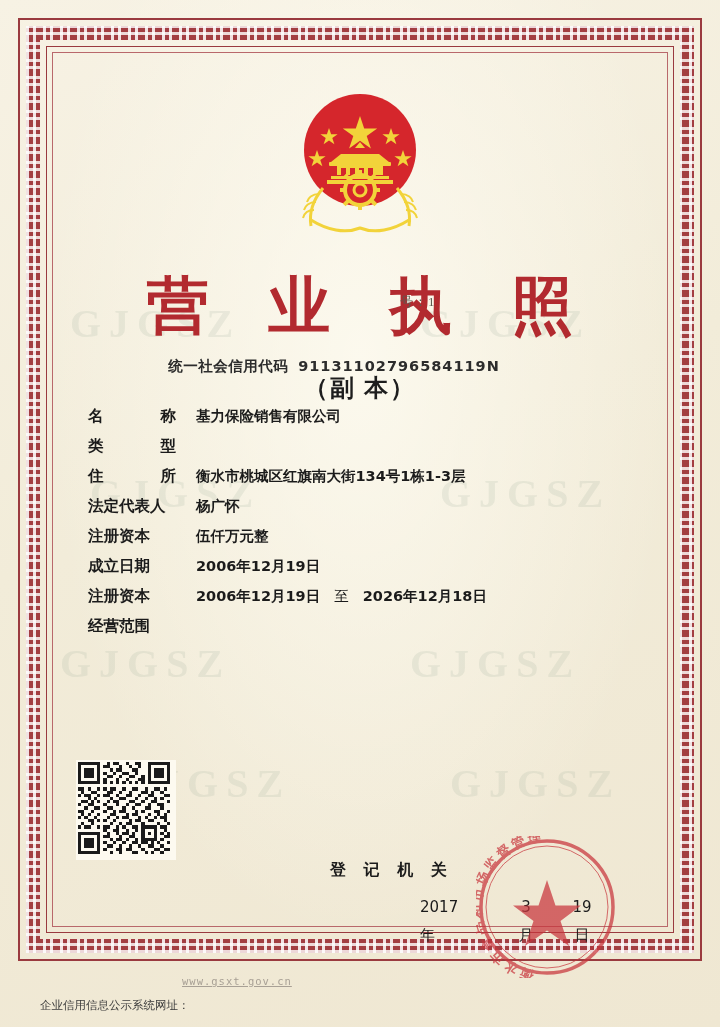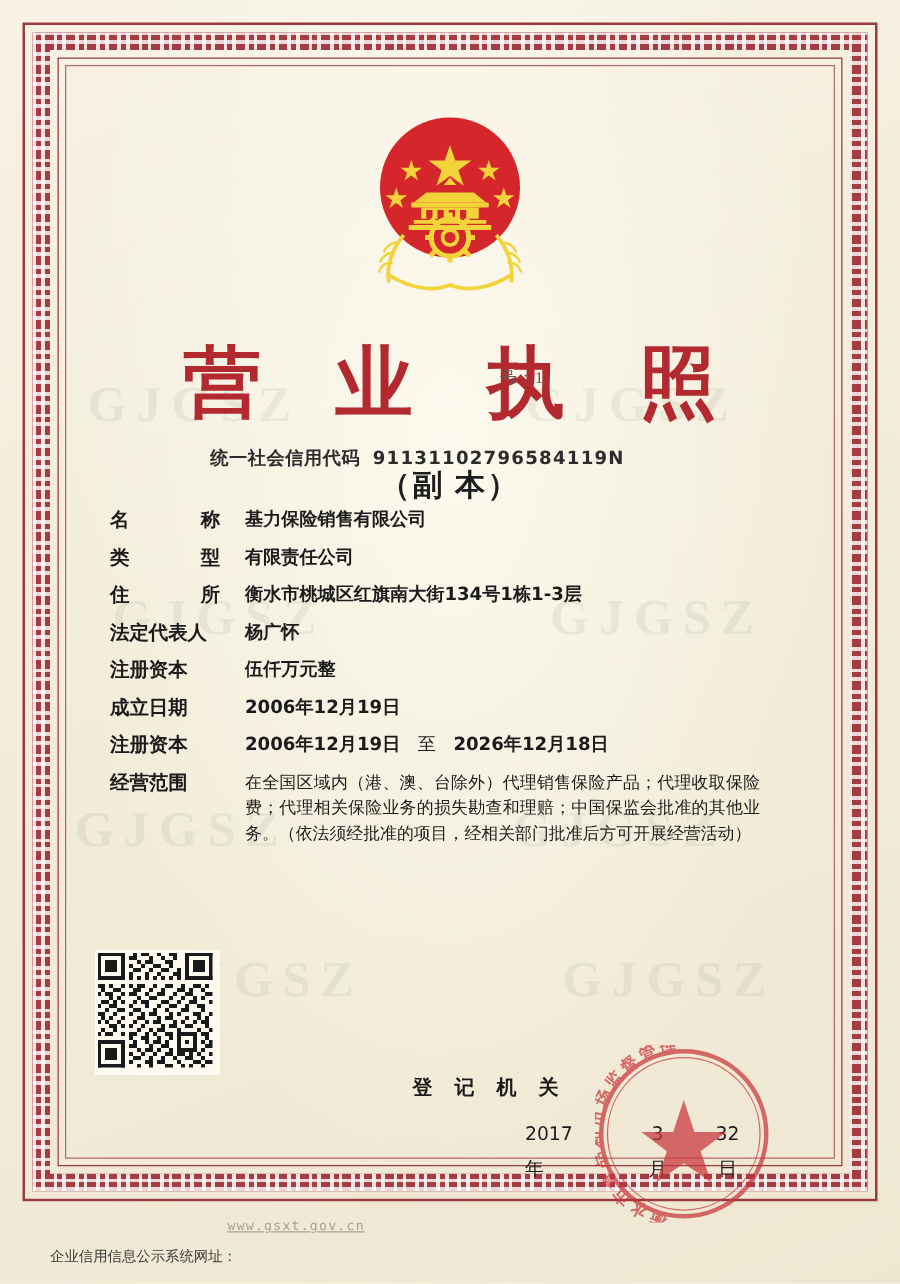--- a/index.html
+++ b/index.html
@@ -386,21 +386,20 @@
         <span>称</span>
       </div>
       <div class="field-value">基力保险销售有限公司</div>
     </div>
 
     <div class="field-row">
       <div class="field-label spaced">
         <span>类</span>
         <span>型</span>
       </div>
-      <div class="field-value">有限责任公司</div>
     </div>
 
     <div class="field-row">
       <div class="field-label spaced">
         <span>住</span>
         <span>所</span>
       </div>
       <div class="field-value">衡水市桃城区红旗南大街134号1栋1-3层</div>
     </div>
 
@@ -423,21 +422,20 @@
       <div class="field-label">注册资本</div>
       <div class="field-value">
         <span>2006年12月19日</span>
         <span class="term-sep">至</span>
         <span>2026年12月18日</span>
       </div>
     </div>
 
     <div class="field-row">
       <div class="field-label">经营范围</div>
-      <div class="field-value small">在全国区域内（港、澳、台除外）代理销售保险产品；代理收取保险费；代理相关保险业务的损失勘查和理赔；中国保监会批准的其他业务。（依法须经批准的项目，经相关部门批准后方可开展经营活动）</div>
     </div>
 
   </div>
 
   <div class="qr">
     <svg viewBox="0 0 29 29" width="92" height="92" shape-rendering="crispEdges" aria-hidden="true">
       <rect width="29" height="29" fill="#fdfaf0"></rect>
       <g fill="#1a1a1a">
 
         <rect x="0" y="0" width="7" height="1"></rect>
@@ -655,21 +653,21 @@
           <rect x="26" y="28" width="1" height="1"></rect>
       </g>
     </svg>
   </div>
 
   <div class="registry-label">登 记 机 关</div>
 
   <div class="date-line">
     <span class="d-year">2017</span>
     <span class="d-month">3</span>
-    <span class="d-day">32</span>
+    <span class="d-day">19</span>
   </div>
   <div class="date-units">
     <span class="d-year">年</span>
     <span class="d-month">月</span>
     <span class="d-day">日</span>
   </div>
 
   <div class="seal">
     <svg viewBox="0 0 142 142" width="142" height="142" aria-hidden="true">
       <g opacity="0.72">

